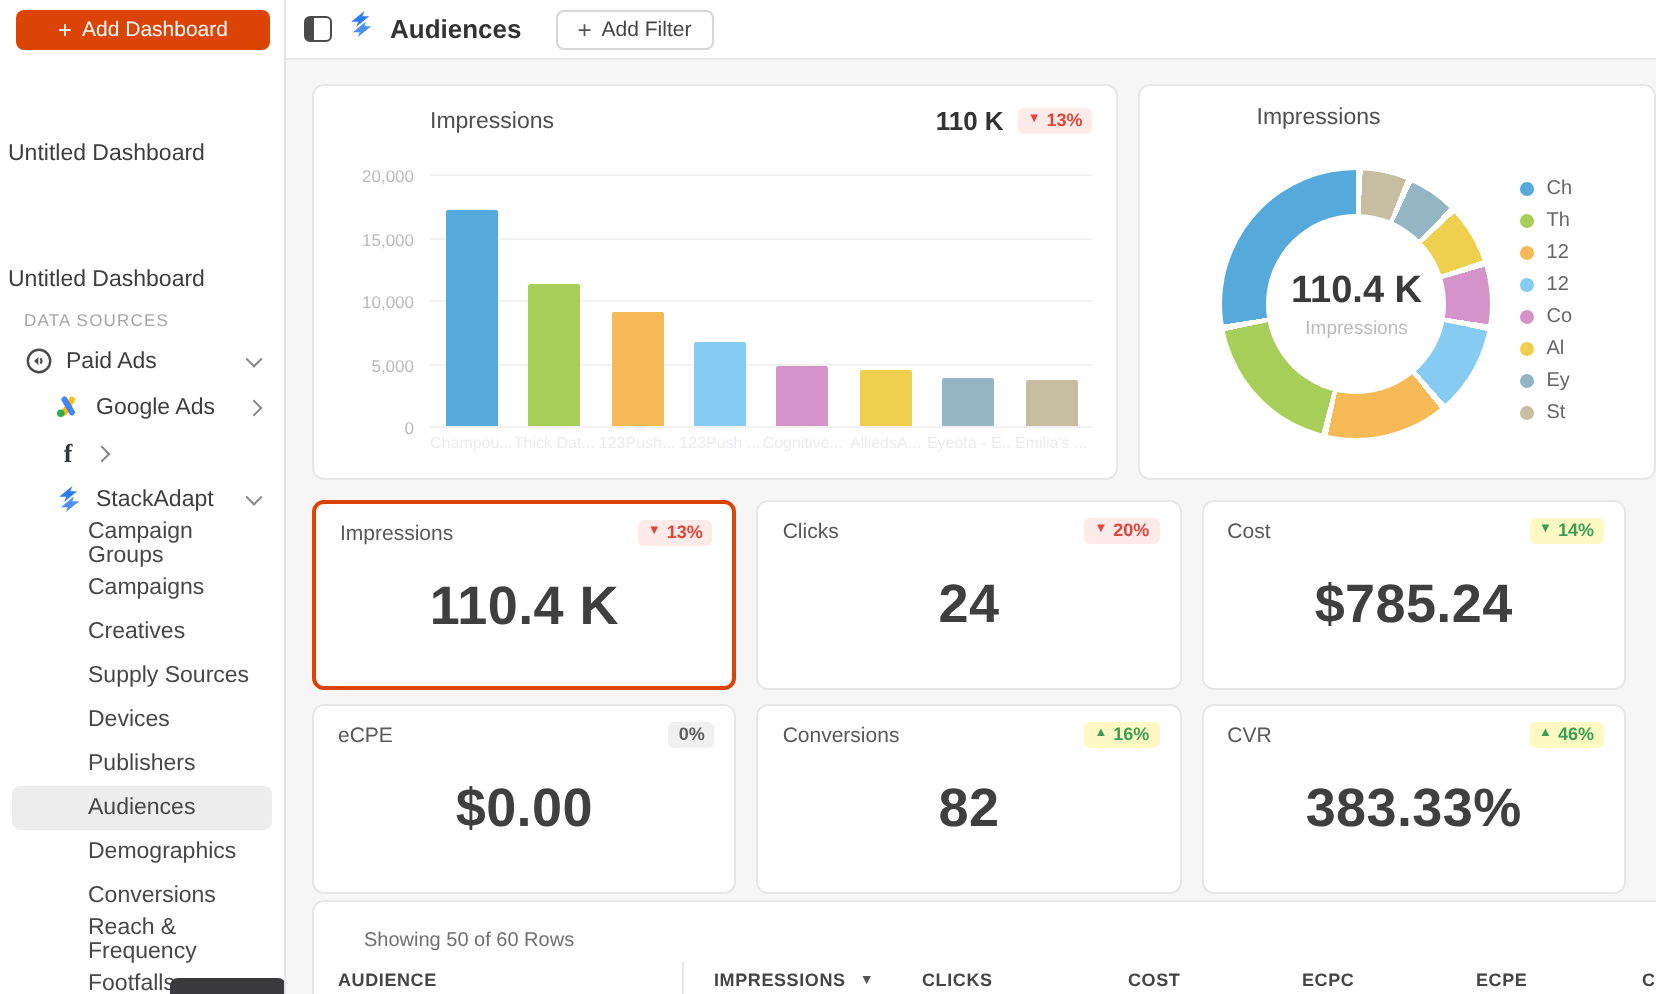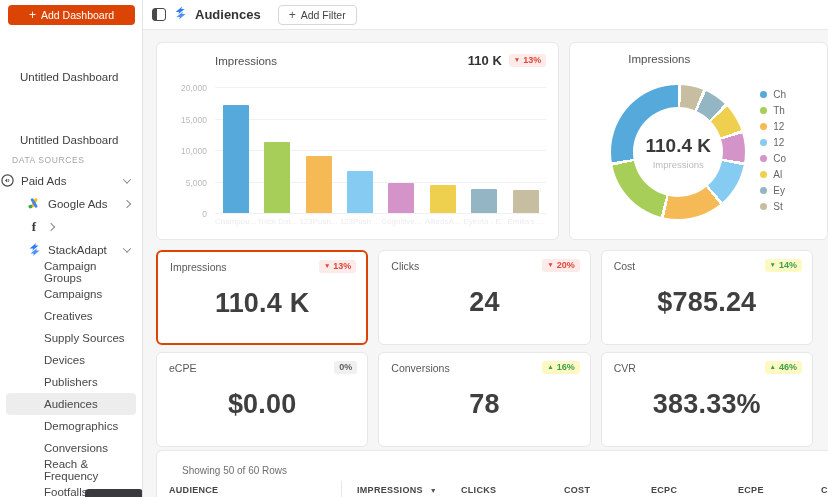--- a/index.html
+++ b/index.html
@@ -6,23 +6,23 @@
   html,body { width:828px; height:497px; overflow:hidden; }
   body { font-family:"Liberation Sans", sans-serif; background:#fff; color:#333; }
   .app { display:flex; width:828px; height:497px; }
 
   
   .sidebar { width:143px; flex-shrink:0; background:#fff; border-right:1px solid #e3e3e5; position:relative; overflow:hidden; }
   .add-dash-btn { margin:5px 8px 0 8px; height:20px; background:#dc4405; border:none; border-radius:4px;
     color:#fff; font-size:10.5px; font-family:inherit; width:127px; display:flex; align-items:center; justify-content:center; gap:5px; cursor:pointer; }
   .add-dash-btn .plus { font-size:12px; line-height:1; }
   .dash-list { margin-top:12px; }
-  .side-item { height:22px; display:flex; align-items:center; padding-left:20px; font-size:11.5px; color:#3e3e3e; cursor:pointer;margin-top:41px; }
+  .side-item { height:22px; display:flex; align-items:center; padding-left:4px; font-size:11.5px; color:#3e3e3e; cursor:pointer;margin-top:41px; }
   .side-heading { height:18px; display:flex; align-items:center; padding-left:12px; font-size:8.5px; letter-spacing:.6px; color:#a6a6a6; }
-  .src-row { height:23px; display:flex; align-items:center; padding-right:12px; font-size:11.5px; color:#3e3e3e; cursor:pointer; gap:7px; }
+  .src-row { height:23px; display:flex; align-items:center; padding-left:12px; padding-right:12px; font-size:11.5px; color:#3e3e3e; cursor:pointer; gap:7px; }
   .src-row.indent { padding-left:27px; }
   .src-label { flex:1; }
   .chev { width:6px; height:6px; border-right:1.4px solid #8a8a8a; border-bottom:1.4px solid #8a8a8a; display:inline-block; flex-shrink:0; }
   .chev.down { transform:rotate(45deg) translate(-1px,-1px); }
   .chev.right { transform:rotate(-45deg); }
   .sub-list {}
   .side-sub { height:22px; display:flex; align-items:center; margin:0 6px; padding-left:38px; font-size:11.5px; color:#474747; border-radius:4px; cursor:pointer; }
   .side-sub.selected { background:#ededee; }
   .icon14 { width:14px; height:14px; flex-shrink:0; display:inline-flex; align-items:center; justify-content:center; }
   .fb-f { font-size:13px; font-weight:bold; color:#33373c; font-family:"Liberation Serif",serif; }
@@ -332,21 +332,21 @@
               <span>0%</span>
             </span>
             <div class="kpi-value">$0.00</div>
           </div>
           <div class="card kpi-card">
             <span class="kpi-label">Conversions</span>
             <span class="badge kpi-badge positive">
               <span class="arr">▲</span>
               <span>16%</span>
             </span>
-            <div class="kpi-value">78</div>
+            <div class="kpi-value">82</div>
           </div>
           <div class="card kpi-card">
             <span class="kpi-label">CVR</span>
             <span class="badge kpi-badge positive">
               <span class="arr">▲</span>
               <span>46%</span>
             </span>
             <div class="kpi-value">383.33%</div>
           </div>
         </div>

